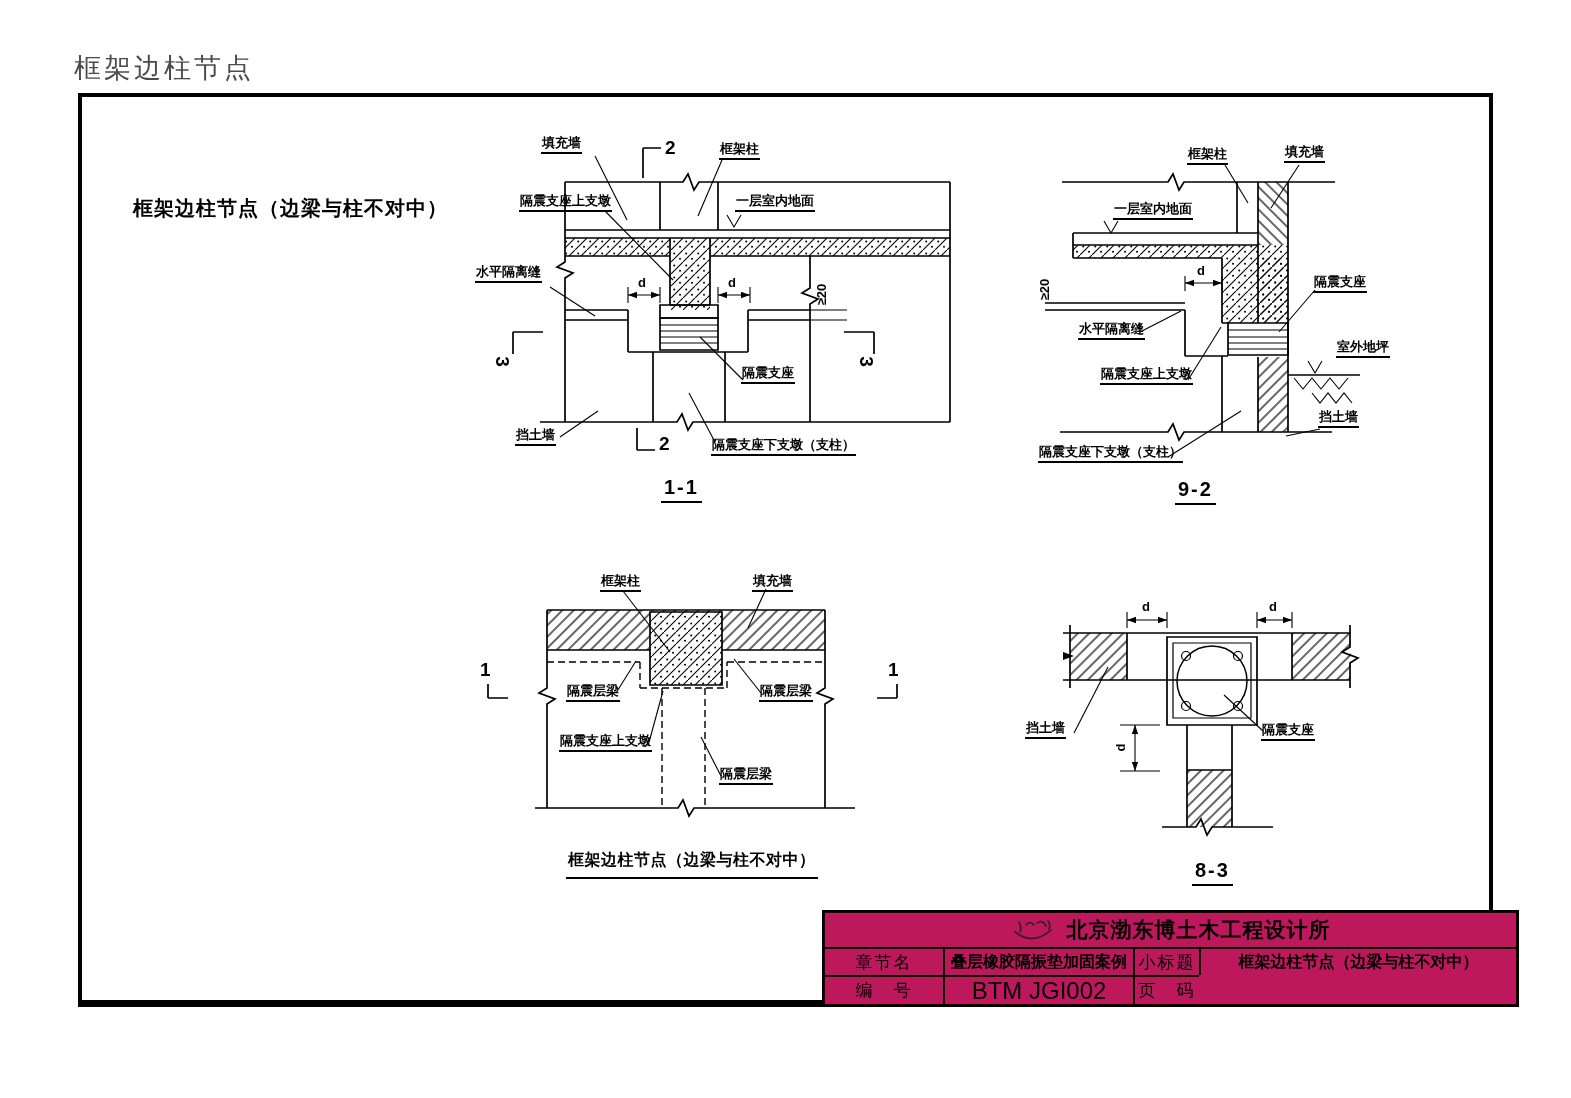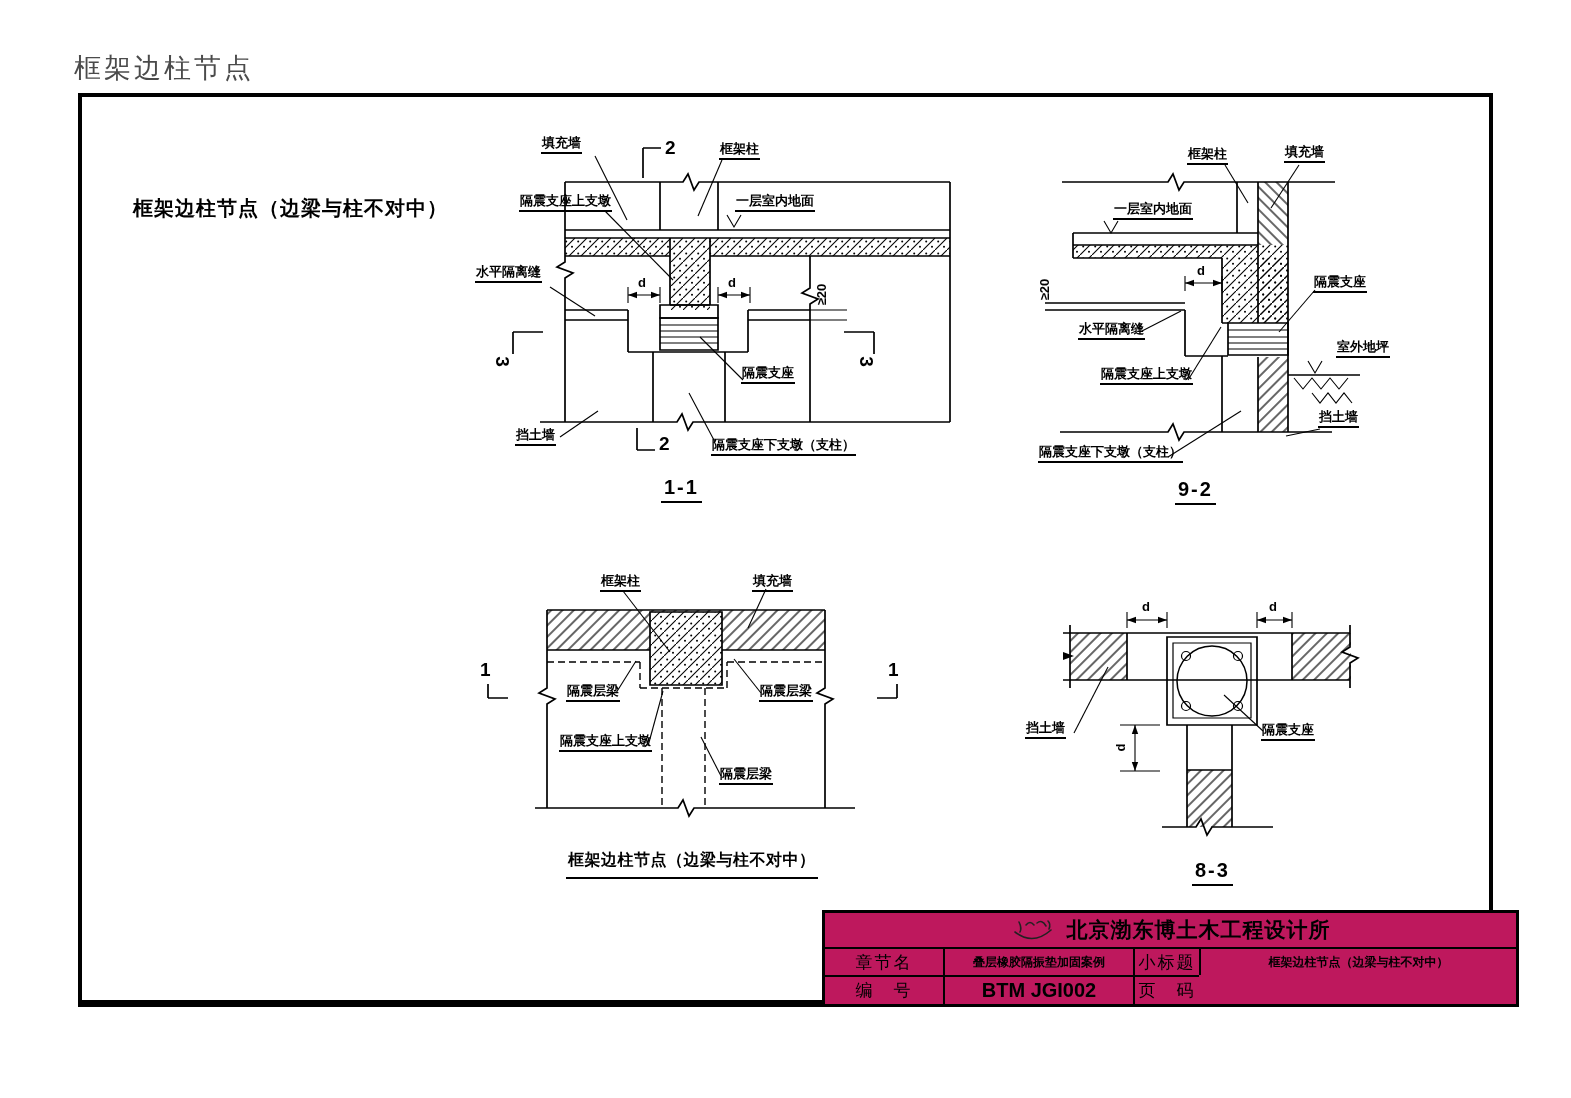--- a/index.html
+++ b/index.html
@@ -26,22 +26,22 @@
   .tb { position:absolute; left:793px; top:910px; width:697px; height:97px; box-sizing:border-box;
         border:3px solid #000; background:#be185d;margin-left:29px; }
   .tb-r1 { height:34px; display:flex; align-items:center; justify-content:center; gap:12px;
            font-size:21px; font-weight:bold; letter-spacing:1px; }
   .tb-grid { display:grid; grid-template-columns:118px 190px 66px 1fr; grid-template-rows:28px 29px; }
   .tb-grid > div { box-sizing:border-box; border-top:2px solid #000; display:flex;
                    align-items:center; justify-content:center; white-space:nowrap; }
   .tb-grid > div:nth-child(4n+2), .tb-grid > div:nth-child(4n+3), .tb-grid > div:nth-child(4n) {
     border-left:2px solid #000; }
   .tb-lab { font-size:17px; letter-spacing:2px;text-align:right; }
-  .tb-val { font-size:12px; font-weight:bold; }
-  .tb-num { font-size:20px; font-weight:bold; letter-spacing:0; }
+  .tb-val { font-size:16px; font-weight:bold; }
+  .tb-num { font-size:24px; font-weight:normal; letter-spacing:0; }
   svg { display:block; }
   .s { stroke:#000; fill:none; }
 </style>
 </head>
 <body>
 
 <div class="sheet">
 
   <svg width="0" height="0" style="position:absolute">
     <defs>

